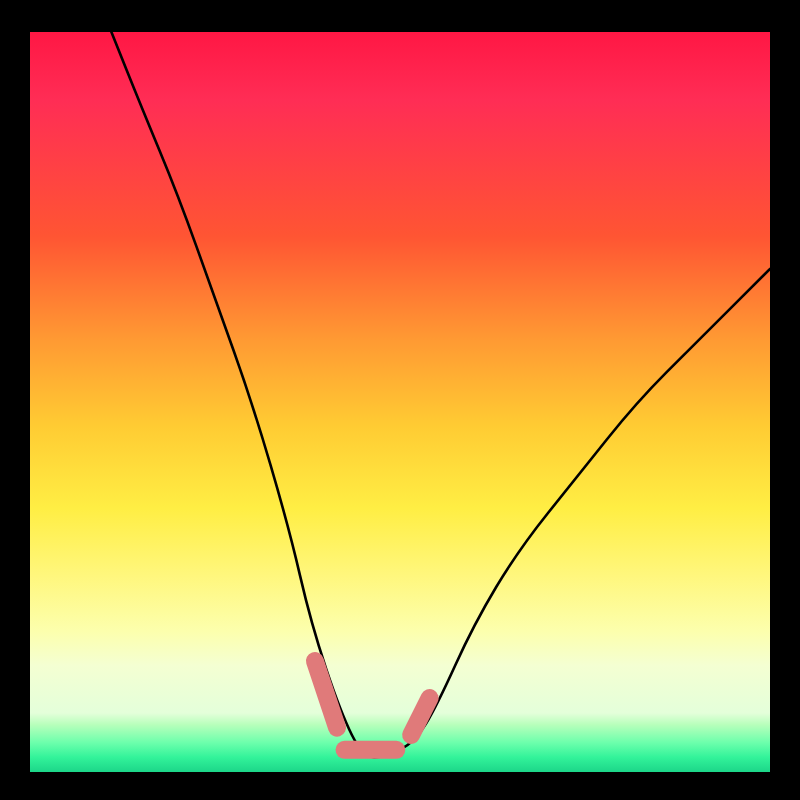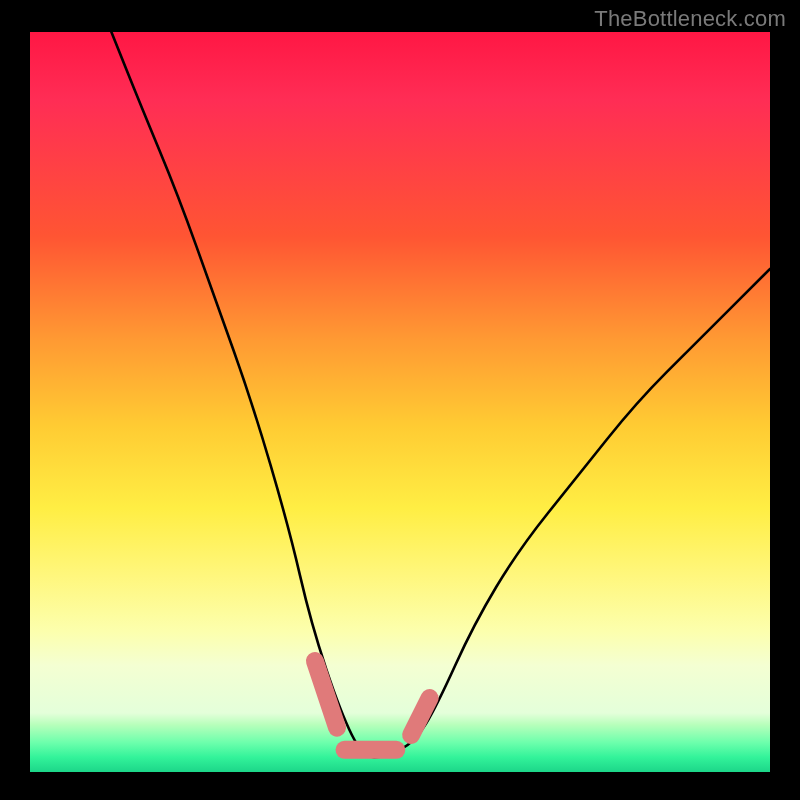--- a/index.html
+++ b/index.html
@@ -82,21 +82,20 @@
     font-size: 22px;
     font-weight: 500;
     letter-spacing: 0.2px;
   }
 </style>
 </head>
 <body>
 
 <div class="frame">
 
-  <div class="watermark">TheBottleneck.com</div>
 
   <div class="plot-area">
     <div class="gradient-bg">
       <div class="gradient-main"></div>
       <div class="gradient-green"></div>
     </div>
 
     <svg class="curves" viewBox="0 0 740 740" preserveAspectRatio="none">
       <path id="main-curve" fill="none" stroke="#000" stroke-width="2.6" stroke-linecap="round" d="M 81.4,0 Q 81.4,0 96.2,37 Q 111,74 129.5,118.39999999999998 Q 148,162.79999999999995 166.5,214.59999999999997 Q 185,266.4 203.5,318.2 Q 222,370 240.5,432.9 Q 259,495.79999999999995 270.1,543.9 Q 281.2,592 296,636.4 Q 310.8,680.8 321.9,703 Q 333,725.2 344.1,725.2 Q 355.2,725.2 370,717.8 Q 384.8,710.4 395.90000000000003,691.9 Q 407.00000000000006,673.4 425.5,632.7 Q 444,592 466.20000000000005,555 Q 488.40000000000003,518 518,481 Q 547.6,444 577.2,407 Q 606.8,370 636.4,340.4 Q 666,310.8 703,273.79999999999995 T 740,236.79999999999995"></path>
       <g id="highlights">

